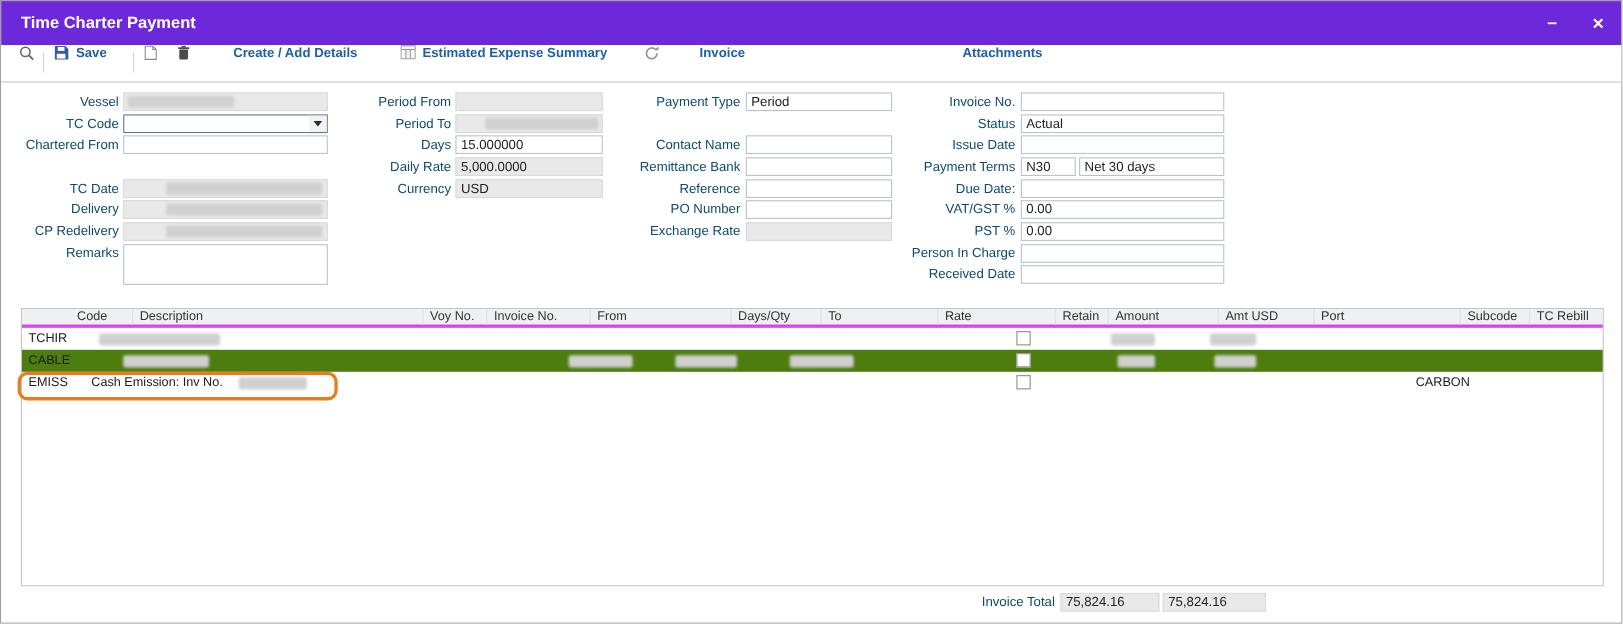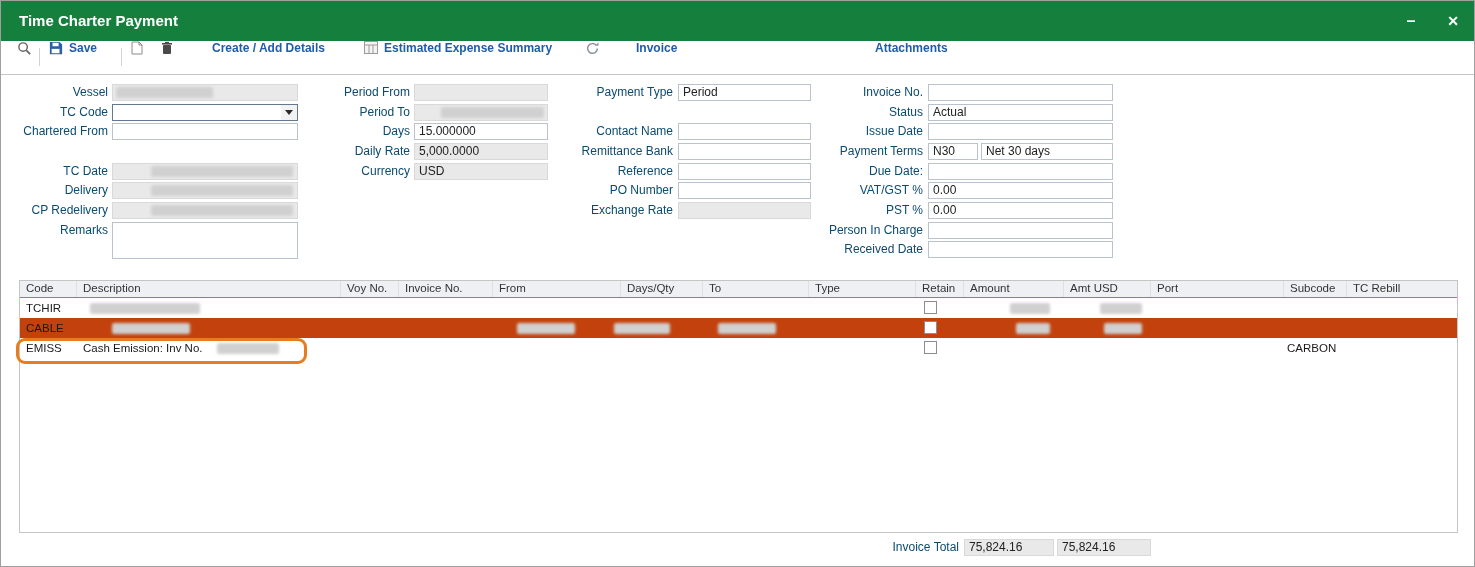--- a/index.html
+++ b/index.html
@@ -1,42 +1,42 @@
 <!DOCTYPE html>
 <html><head>
 <meta charset="utf-8">
 <style>
   html,body{margin:0;padding:0;}
   body{font-family:"Liberation Sans",sans-serif;background:#d4d4d4;}
   .window{position:relative;width:1475px;height:567px;background:#fff;border:1px solid #9f9f9f;box-sizing:border-box;overflow:hidden;color:#222;}
-  .titlebar{position:absolute;left:0;top:0;width:100%;height:40px;background:#15803d;}
+  .titlebar{position:absolute;left:0;top:0;width:100%;height:40px;background:#6d28d9;}
   .title{position:absolute;left:18px;top:0;line-height:40px;color:#fff;font-weight:bold;font-size:15px;white-space:nowrap;}
   .win-btn{position:absolute;top:0;height:40px;line-height:40px;color:#fff;font-weight:bold;text-align:center;cursor:default;}
   .minimize{right:52px;width:22px;font-size:16px;}
   .close{right:10px;width:22px;font-size:14px;}
   .toolbar{position:absolute;left:0;top:40px;width:100%;height:33px;background:#fff;border-bottom:1px solid #c6c6c6;}
   .tb{position:absolute;top:0;height:32px;display:flex;align-items:flex-start;gap:6px;white-space:nowrap;cursor:default;}
   .tb-label{color:#1e5ea8;font-weight:bold;font-size:12px;}
   .tb-sep{position:absolute;top:7px;width:1px;height:18px;background:#d2d2d2;}
   .icon{display:inline-flex;align-items:center;}
   .lbl{position:absolute;height:17px;line-height:17px;text-align:right;font-size:12px;color:#0c4a6e;white-space:nowrap;}
   .fld{position:absolute;height:17px;line-height:15px;box-sizing:border-box;border:1px solid #b9c2cd;background:#fff;padding:0 4px;font-size:12px;white-space:nowrap;overflow:hidden;}
   .dis{background:#e9e9e9;border-color:#d9d9d9;}
   .num{text-align:left;}
   .blob{position:absolute;height:11px;top:2px;background:#d0d0d0;border-radius:2px;filter:blur(1.5px);}
   .combo{border-color:#64778d;}
   .combo-btn{position:absolute;right:0;top:0;width:16px;height:15px;display:flex;align-items:center;justify-content:center;background:#f2f2f2;}
   .tri{width:0;height:0;border-left:4px solid transparent;border-right:4px solid transparent;border-top:5px solid #2b2b2b;}
   .remarks{height:37px;}
   .grid{position:absolute;left:18px;top:279px;width:1439px;height:253px;box-sizing:border-box;border:1px solid #c5c5c5;background:#fff;}
-  .ghead{display:flex;height:17px;background:#eef0f4;border-bottom:1px solid #d946ef;box-sizing:border-box;}
+  .ghead{display:flex;height:17px;background:#eef0f4;border-bottom:3px solid #d946ef;box-sizing:border-box;padding-left:44px;}
   .hcell{box-sizing:border-box;border-right:1px solid #dde0e6;padding:0 6px;font-size:11.5px;line-height:15px;color:#333;overflow:hidden;white-space:nowrap;flex:none;}
   .c0{width:57px}.c1{width:264px}.c2{width:58px}.c3{width:94px}.c4{width:128px}.c5{width:82px}.c6{width:106px}.c7{width:107px}.c8{width:48px}.c9{width:100px}.c10{width:87px}.c11{width:133px}.c12{width:63px}.c13{flex:1 1 auto;border-right:none;}
   .grow{position:absolute;left:0;width:100%;height:20px;}
-  .alt{background:#c2410c;}
+  .alt{background:#4d7c0f;}
   .rtext{position:absolute;top:0;line-height:20px;font-size:11.5px;color:#1a1a1a;white-space:nowrap;}
   .rblob{position:absolute;top:5px;height:11px;background:#d0d0d0;border-radius:2px;filter:blur(1.5px);}
   .chk{position:absolute;left:904px;top:3px;width:13px;height:13px;box-sizing:border-box;border:1px solid #8d8d8d;background:#fff;}
   .hl{position:absolute;left:15px;top:337px;width:291px;height:26px;box-sizing:border-box;border:3px solid #e87c1f;border-radius:9px;pointer-events:none;}
 </style>
 </head>
 <body>
 
 <div class="window">
 
@@ -193,21 +193,21 @@
 
   <div class="grid">
     <div class="ghead">
       <div class="hcell c0">Code</div>
       <div class="hcell c1">Description</div>
       <div class="hcell c2">Voy No.</div>
       <div class="hcell c3">Invoice No.</div>
       <div class="hcell c4">From</div>
       <div class="hcell c5">Days/Qty</div>
       <div class="hcell c6">To</div>
-      <div class="hcell c7">Type</div>
+      <div class="hcell c7">Rate</div>
       <div class="hcell c8">Retain</div>
       <div class="hcell c9">Amount</div>
       <div class="hcell c10">Amt USD</div>
       <div class="hcell c11">Port</div>
       <div class="hcell c12">Subcode</div>
       <div class="hcell c13">TC Rebill</div>
     </div>
 
     <div class="grow" style="top:17px">
       <span class="rtext" style="left:6px">TCHIR</span>

